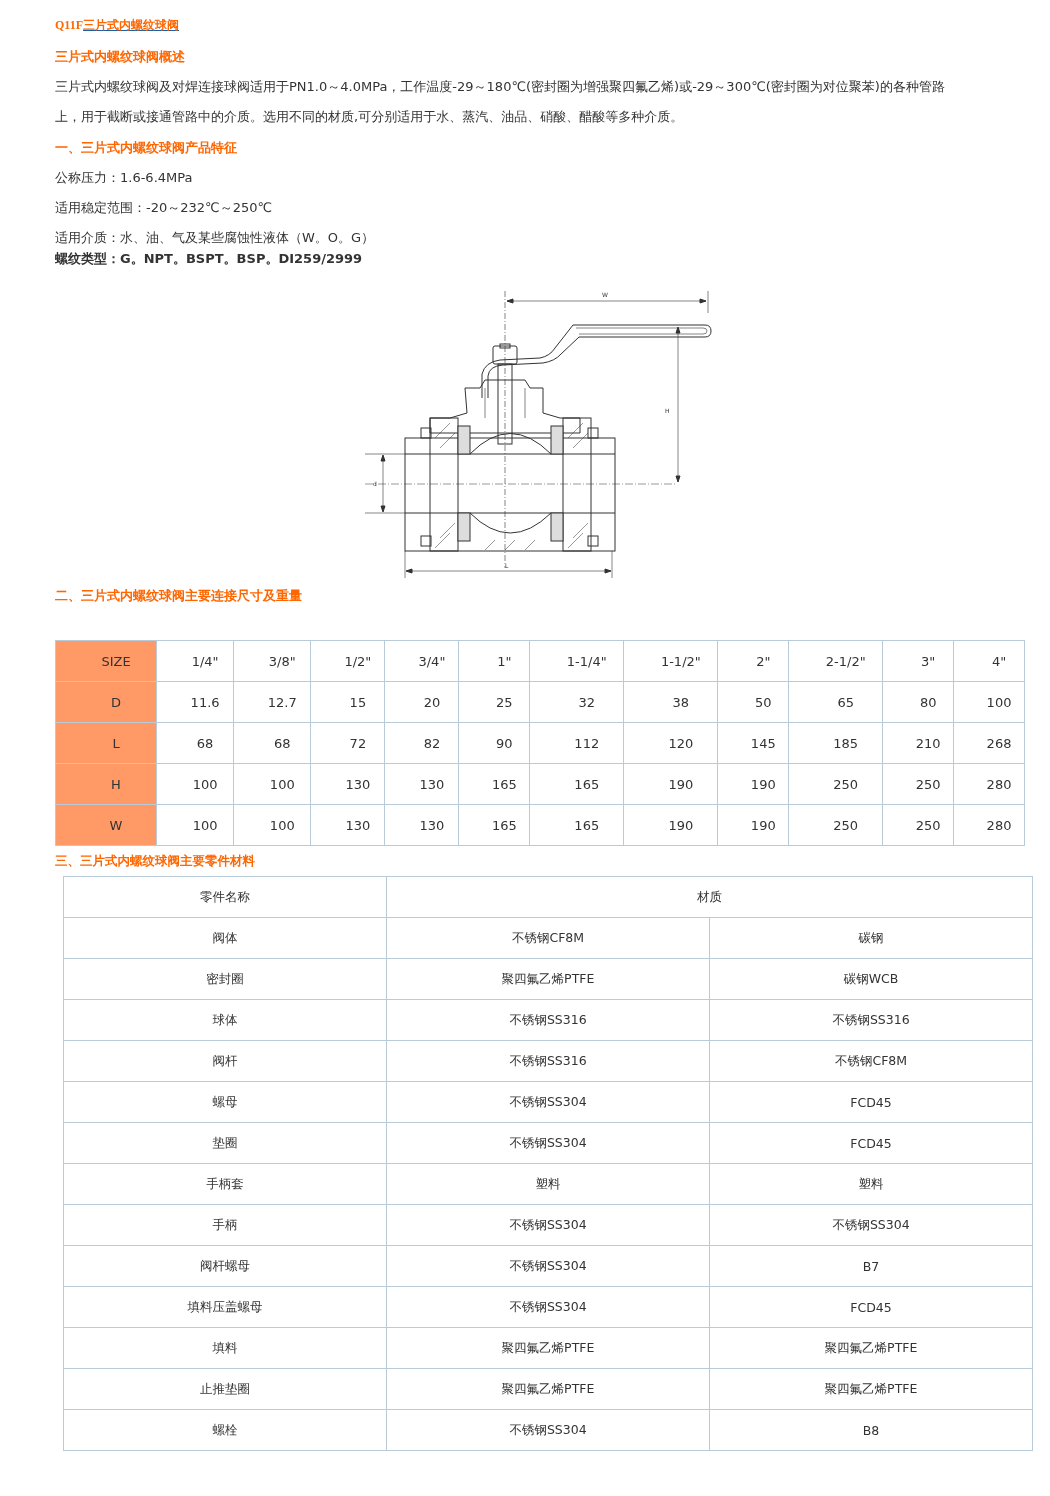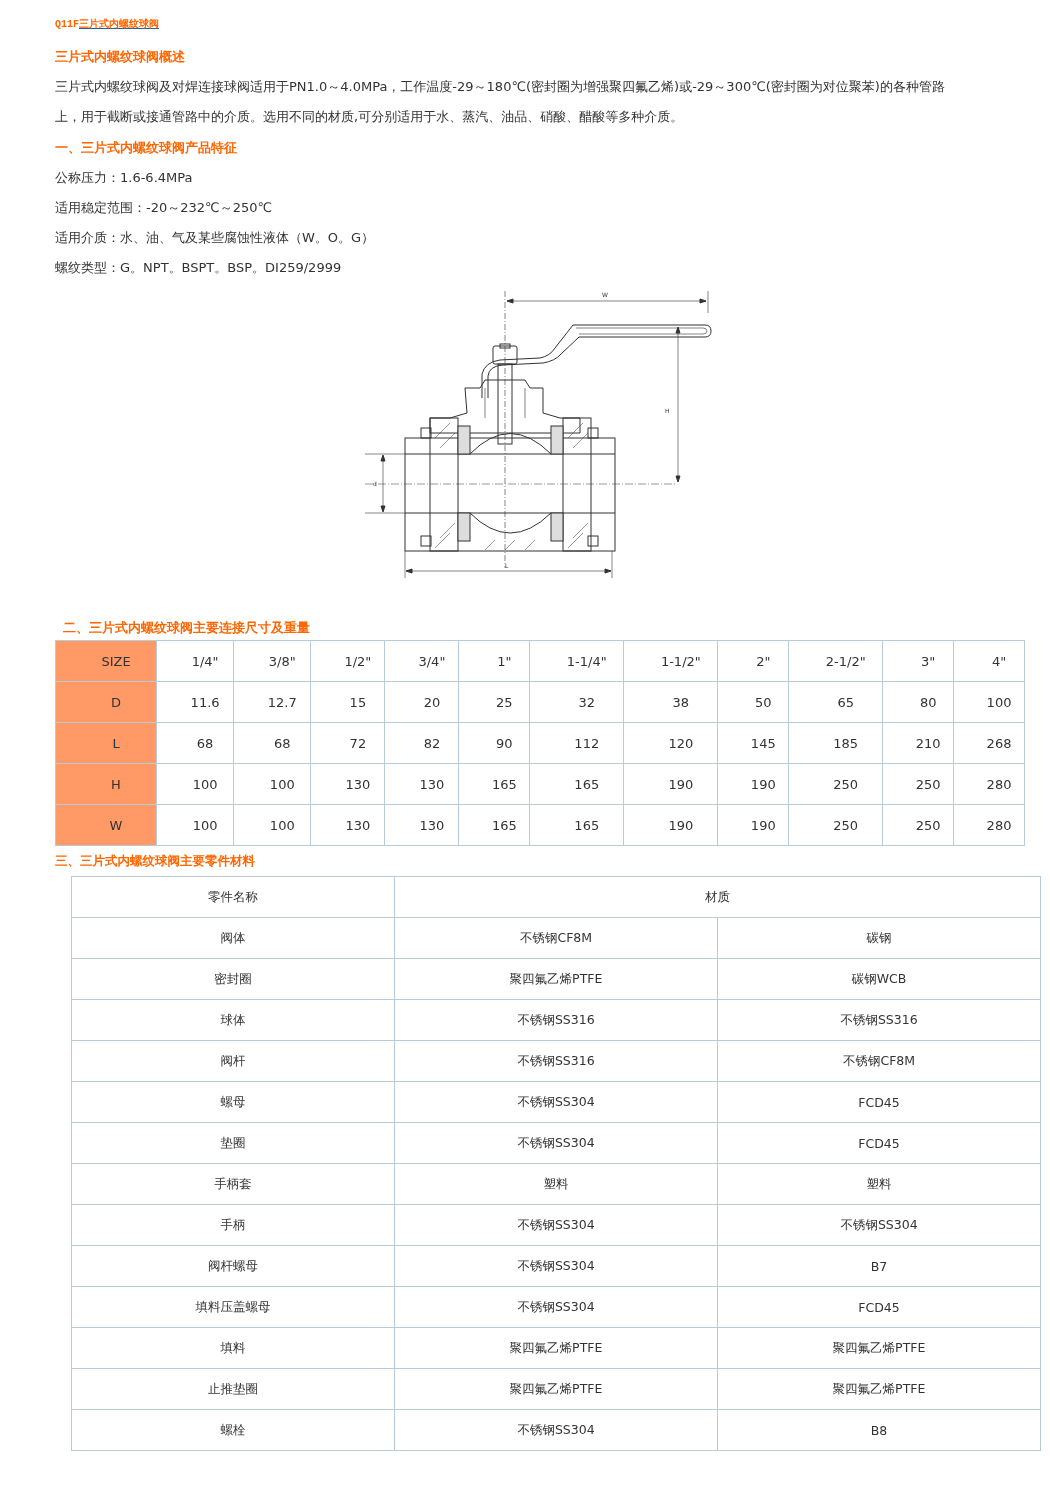--- a/index.html
+++ b/index.html
@@ -3,22 +3,22 @@
   <meta charset="utf-8">
   <style>
     html, body { margin: 0; padding: 0; background: #ffffff; }
     body {
       width: 1050px; height: 1496px; position: relative; overflow: hidden;
       font-family: "DejaVu Sans", "Liberation Sans", sans-serif;
       color: #333333;
     }
     .title {
       position: absolute; left: 55px; top: 17px;
-      font-size: 10px; font-weight: bold; color: #ff6600;
-      font-family: Liberation Mono, monospace;
+      font-size: 12px; font-weight: bold; color: #ff6600;
+      font-family: Liberation Serif, serif;
     }
     .title .link { color: #ff6600; text-decoration: underline; text-decoration-color: #1a5fa8; }
     .h-orange {
       position: absolute; left: 55px;
       font-size: 13px; font-weight: bold; color: #ff6600;
       font-family: "DejaVu Sans", sans-serif;
     }
     .para {
       position: absolute; left: 55px; width: 970px;
       font-size: 13px; line-height: 30px; color: #333;
@@ -29,41 +29,41 @@
     }
     .diagram { position: absolute; left: 355px; top: 288px; width: 380px; height: 295px; }
 
     table { border-collapse: collapse; position: absolute; font-size: 13px; color: #333; }
     td { border: 1px solid #b9cad9; text-align: center; padding: 0; }
 
     .size-table { left: 55px; top: 640px; width: 970px; }
     .size-table td { height: 40px; padding-left: 20px; }
     .size-table td.rh { background: #ff9966; width: 80px; color: #333; }
 
-    .mat-table { left: 71px; top: 876px; width: 970px; }
+    .mat-table { left: 63px; top: 876px; width: 970px; }
     .mat-table td { height: 40px; font-size: 12.5px; }
     .mat-table td.c0 { width: 322px; }
     .mat-table td.c1 { width: 322px; }
   </style>
 </head>
 <body>
 
 <div class="title">
   <span>Q11F</span><span class="link">三片式内螺纹球阀</span>
 </div>
 
 <div class="h-orange" style="top:48px;">三片式内螺纹球阀概述</div>
 <div class="para" style="top:72px;">三片式内螺纹球阀及对焊连接球阀适用于PN1.0～4.0MPa，工作温度-29～180℃(密封圈为增强聚四氟乙烯)或-29～300℃(密封圈为对位聚苯)的各种管路</div>
 <div class="para" style="top:102px;">上，用于截断或接通管路中的介质。选用不同的材质,可分别适用于水、蒸汽、油品、硝酸、醋酸等多种介质。</div>
 
 <div class="h-orange" style="top:139px;">一、三片式内螺纹球阀产品特征</div>
 <div class="feature" style="top:169px;">公称压力：1.6-6.4MPa</div>
 <div class="feature" style="top:199px;">适用稳定范围：-20～232℃～250℃</div>
 <div class="feature" style="top:229px;">适用介质：水、油、气及某些腐蚀性液体（W。O。G）</div>
-<div class="feature" style="top:259px;">螺纹类型：G。NPT。BSPT。BSP。DI259/2999</div>
+<div class="feature" style="top:250px;font-weight:bold;">螺纹类型：G。NPT。BSPT。BSP。DI259/2999</div>
 
 <div class="diagram">
   <svg width="380" height="295" viewBox="0 0 380 295" fill="none" stroke="#333" stroke-width="1">
 
     <line x1="150" y1="3" x2="150" y2="280" stroke-dasharray="6,2,1,2" stroke-width="0.6"></line>
     <line x1="353" y1="3" x2="353" y2="25" stroke-width="0.6"></line>
     <line x1="152" y1="13" x2="351" y2="13" stroke-width="0.6"></line>
     <polygon points="152,13 158,11 158,15" fill="#333"></polygon>
     <polygon points="351,13 345,11 345,15" fill="#333"></polygon>
     <text x="250" y="9" font-size="6" fill="#333" stroke="none" text-anchor="middle">W</text>
@@ -132,21 +132,21 @@
 
     <line x1="50" y1="263" x2="50" y2="290" stroke-width="0.6"></line>
     <line x1="257" y1="263" x2="257" y2="290" stroke-width="0.6"></line>
     <line x1="52" y1="283" x2="255" y2="283" stroke-width="0.6"></line>
     <polygon points="51,283 57,281 57,285" fill="#333"></polygon>
     <polygon points="256,283 250,281 250,285" fill="#333"></polygon>
     <text x="150" y="280" font-size="6" fill="#333" stroke="none">L</text>
   </svg>
 </div>
 
-<div class="h-orange" style="top:619px;margin-left:8px;">二、三片式内螺纹球阀主要连接尺寸及重量</div>
+<div class="h-orange" style="top:587px;">二、三片式内螺纹球阀主要连接尺寸及重量</div>
 
 <table class="size-table">
   <tbody>
     <tr>
       <td class="rh">SIZE</td>
       <td>1/4"</td>
       <td>3/8"</td>
       <td>1/2"</td>
       <td>3/4"</td>
       <td>1"</td>

